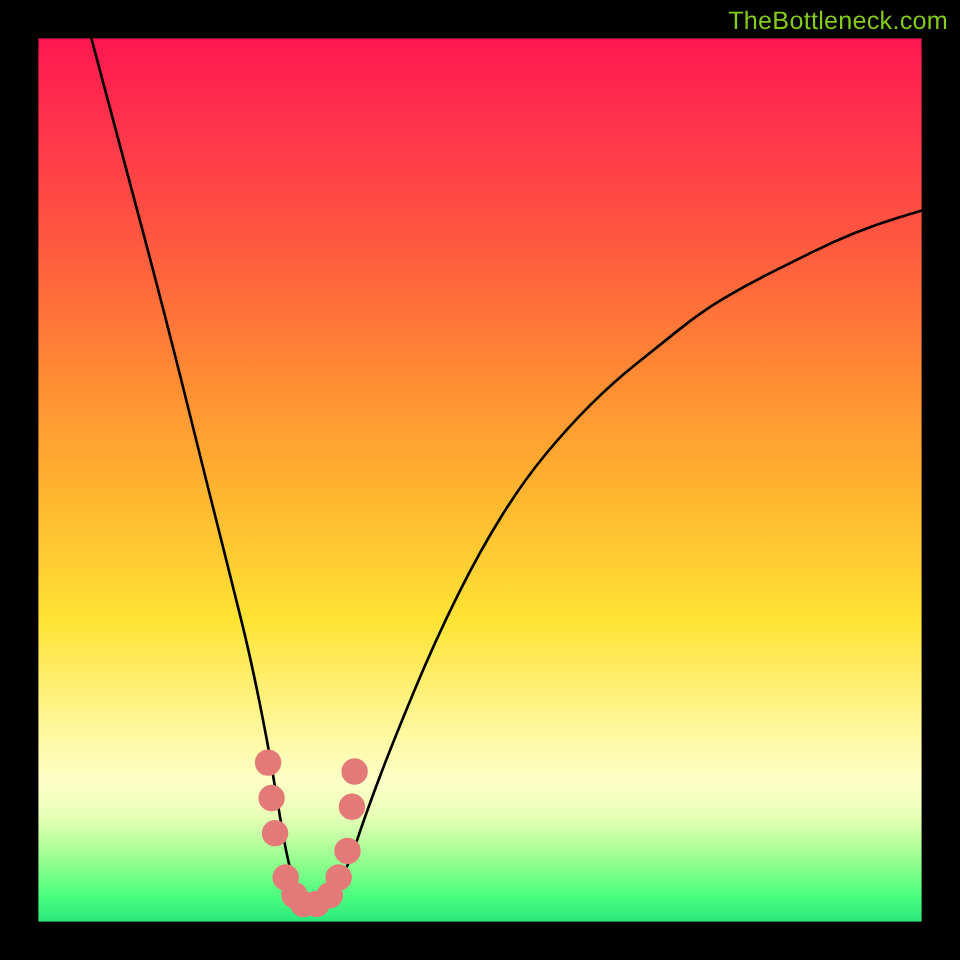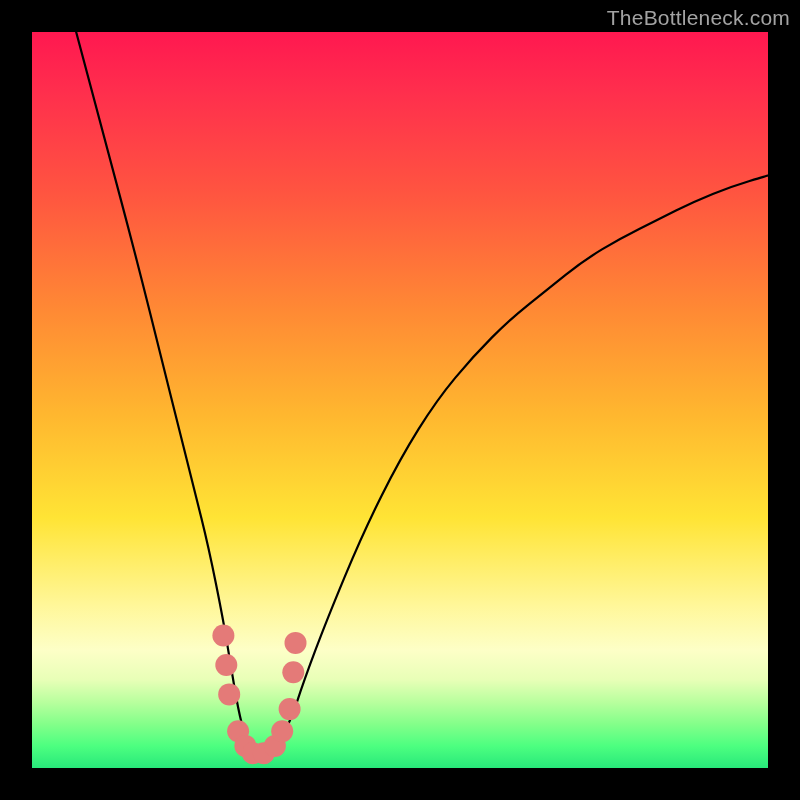--- a/index.html
+++ b/index.html
@@ -40,21 +40,21 @@
       #b9ff9e 91%,
       #84ff8a 94%,
       #4dff80 97%,
       #28e87a 100%
     );
   }
   .watermark {
     position: absolute;
     top: 6px;
     right: 10px;
-    color: #a3a3a3;
+    color: #84cc16;
     font-size: 21px;
     letter-spacing: 0.2px;
     user-select: none;
   }
   svg.curve {
     position: absolute;
     left: 0;
     top: 0;
     width: 736px;
     height: 736px;

